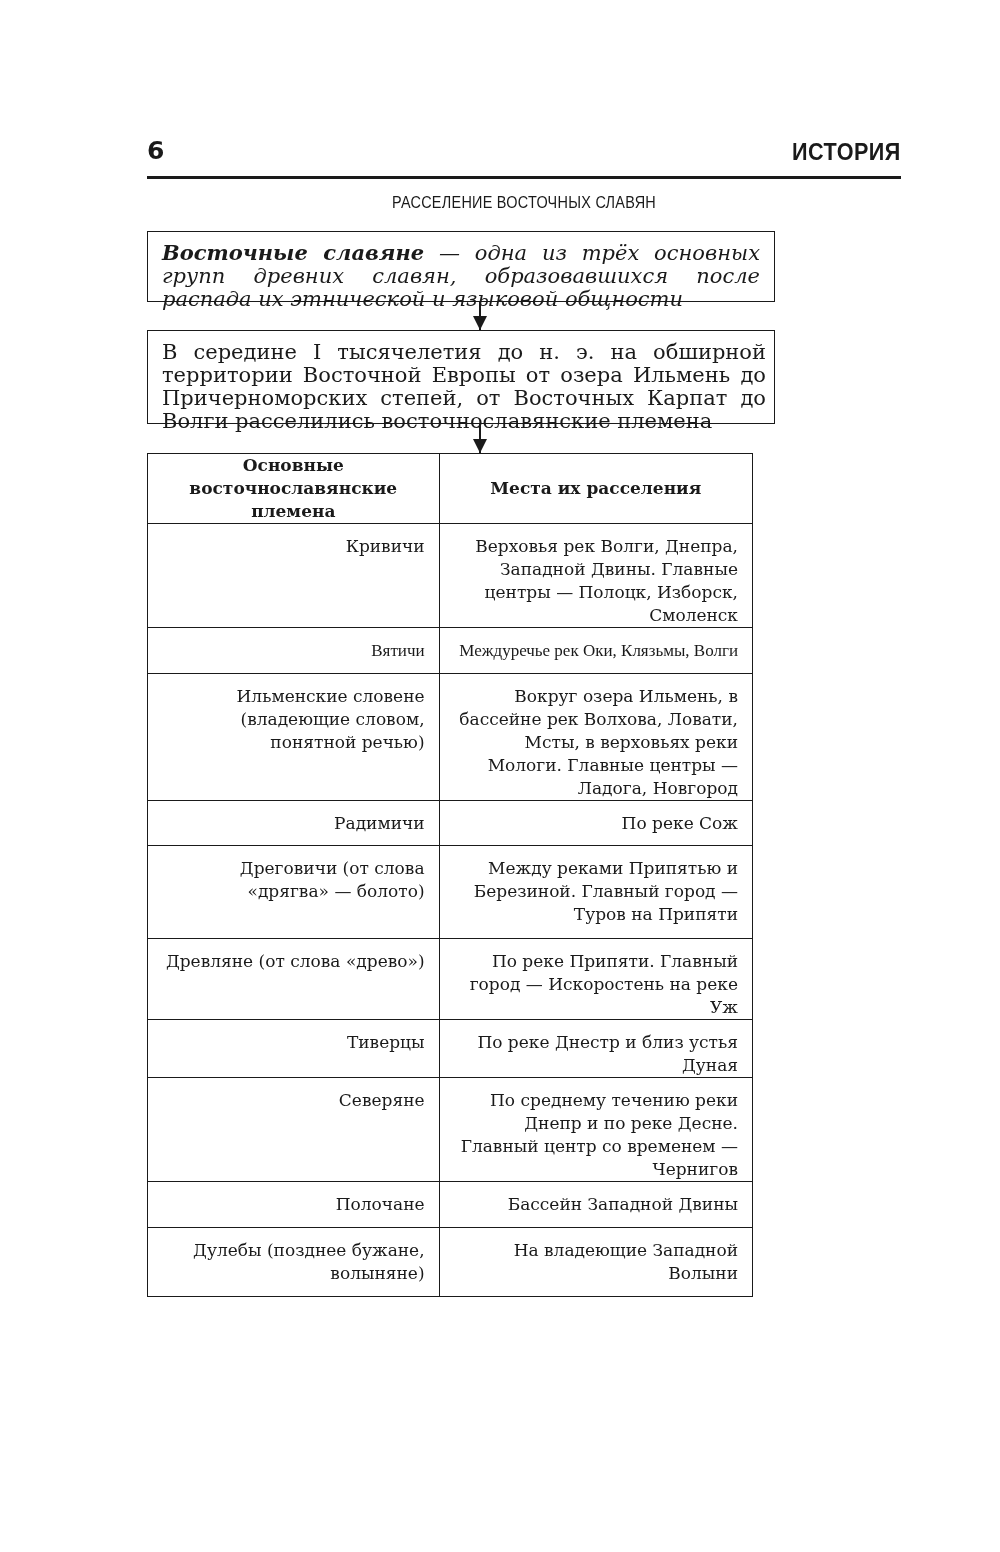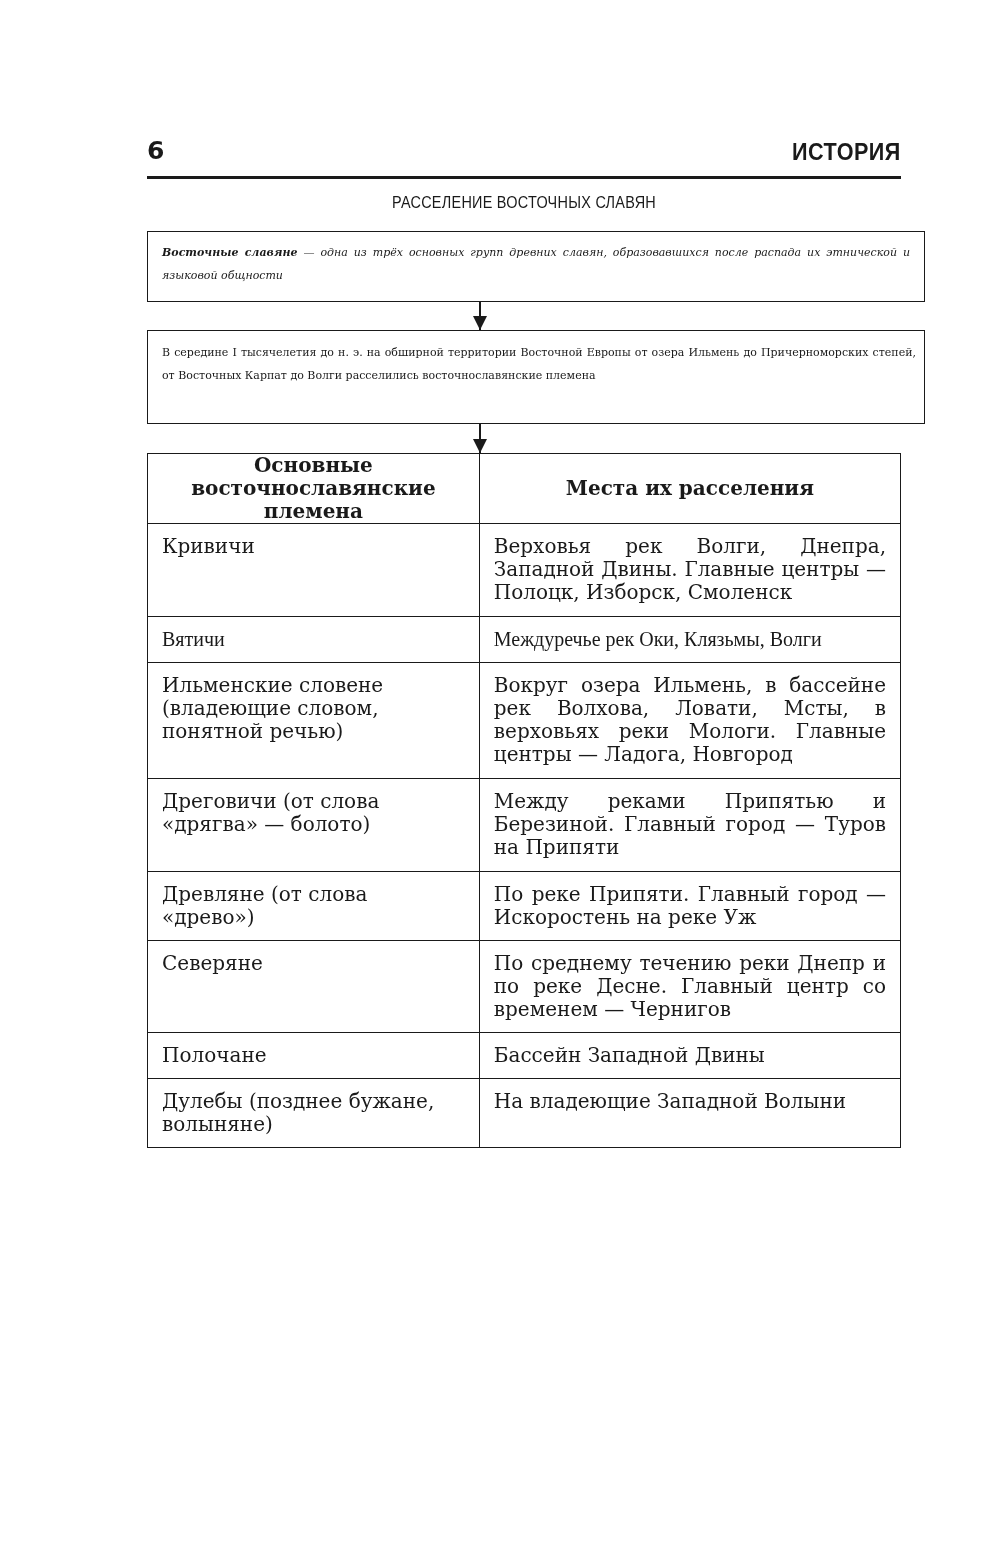--- a/index.html
+++ b/index.html
@@ -1,30 +1,30 @@
 <!DOCTYPE html>
 <html><head>
   <meta charset="utf-8">
   <style>
     html, body { margin: 0; padding: 0; background: #ffffff; }
     body { width: 1000px; height: 1552px; position: relative; color: #1a1a1a; font-family: "DejaVu Serif", serif; }
     .page-number { position: absolute; left: 147px; top: 136px; font-family: "DejaVu Sans", sans-serif; font-weight: bold; font-size: 25px; }
     .running-head { position: absolute; right: 99px; top: 138px; font-family: "Liberation Sans", sans-serif; font-weight: bold; font-size: 24px; letter-spacing: 0.5px; transform: scaleX(0.9); transform-origin: right; }
     .head-rule { position: absolute; left: 147px; width: 754px; top: 176px; height: 3px; background: #1a1a1a; }
     .section-title { position: absolute; left: 147px; width: 754px; top: 193px; text-align: center; font-family: "Liberation Sans", sans-serif; font-size: 17px; letter-spacing: 0.3px; transform: scaleX(0.85); }
-    .box { position: absolute; left: 147px; width: 778px; border: 1.5px solid #1a1a1a; box-sizing: border-box; font-size: 11px; line-height: 23px; text-align: justify; }
+    .box { position: absolute; left: 147px; width: 628px; border: 1.5px solid #1a1a1a; box-sizing: border-box; font-size: 21px; line-height: 23px; text-align: justify; }
     .box1 { top: 231px; height: 71px; padding: 9px 14px 0 14px; font-style: italic; }
     .box1 b { font-weight: bold; }
     .box2 { top: 330px; height: 94px; padding: 10px 8px 0 14px; }
     .arrow { position: absolute; left: 479px; width: 2px; background: #1a1a1a; }
     .arrow::after { content: ""; position: absolute; left: -6px; bottom: 0; border-left: 7px solid transparent; border-right: 7px solid transparent; border-top: 14px solid #1a1a1a; }
     .arrow1 { top: 302px; height: 28px; }
     .arrow2 { top: 424px; height: 29px; }
-    table.tribes { position: absolute; left: 147px; top: 453px; width: 754px; border-collapse: collapse; font-size: 20px; line-height: 23px; border-radius: 11px; }
-    table.tribes td, table.tribes th { border: 1.5px solid #1a1a1a; vertical-align: top; padding: 11px 14px 0 14px; box-sizing: border-box; }
+    table.tribes { position: absolute; left: 147px; top: 453px; width: 606px; border-collapse: collapse; font-size: 17px; line-height: 23px; border-radius: 11px; }
+    table.tribes td, table.tribes th { border: 1.5px solid #1a1a1a; vertical-align: top; padding: 11px 14px 0 14px; box-sizing: border-box; text-align: right; }
     table.tribes th { font-weight: bold; text-align: center; vertical-align: middle; padding: 0 10px; height: 68px; }
     .col1 { width: 332px; }
     .col2 { width: 422px; text-align: justify; }
   </style>
 </head>
 <body>
 
 <div class="page-number">6</div>
 <div class="running-head">ИСТОРИЯ</div>
 <div class="head-rule"></div>
@@ -56,27 +56,35 @@
         <td class="col2">Верховья рек Волги, Днепра, Западной Двины. Главные центры — Полоцк, Изборск, Смоленск</td>
       </tr>
       <tr style="height: 46px; font-family: Liberation Serif, serif;">
         <td class="col1">Вятичи</td>
         <td class="col2">Междуречье рек Оки, Клязьмы, Волги</td>
       </tr>
       <tr style="height: 116px;">
         <td class="col1">Ильменские словене (владеющие словом, понятной речью)</td>
         <td class="col2">Вокруг озера Ильмень, в бассейне рек Волхова, Ловати, Мсты, в верховьях реки Мологи. Главные центры — Ладога, Новгород</td>
       </tr>
+      <tr style="height: 45px;">
+        <td class="col1">Радимичи</td>
+        <td class="col2">По реке Сож</td>
+      </tr>
       <tr style="height: 93px;">
         <td class="col1">Дреговичи (от слова «дрягва» — болото)</td>
         <td class="col2">Между реками Припятью и Березиной. Главный город — Туров на Припяти</td>
       </tr>
       <tr style="height: 69px;">
         <td class="col1">Древляне (от слова «древо»)</td>
         <td class="col2">По реке Припяти. Главный город — Искоростень на реке Уж</td>
+      </tr>
+      <tr style="height: 45px;">
+        <td class="col1">Тиверцы</td>
+        <td class="col2">По реке Днестр и близ устья Дуная</td>
       </tr>
       <tr style="height: 92px;">
         <td class="col1">Северяне</td>
         <td class="col2">По среднему течению реки Днепр и по реке Десне. Главный центр со временем — Чернигов</td>
       </tr>
       <tr style="height: 46px;">
         <td class="col1">Полочане</td>
         <td class="col2">Бассейн Западной Двины</td>
       </tr>
       <tr style="height: 69px;">

